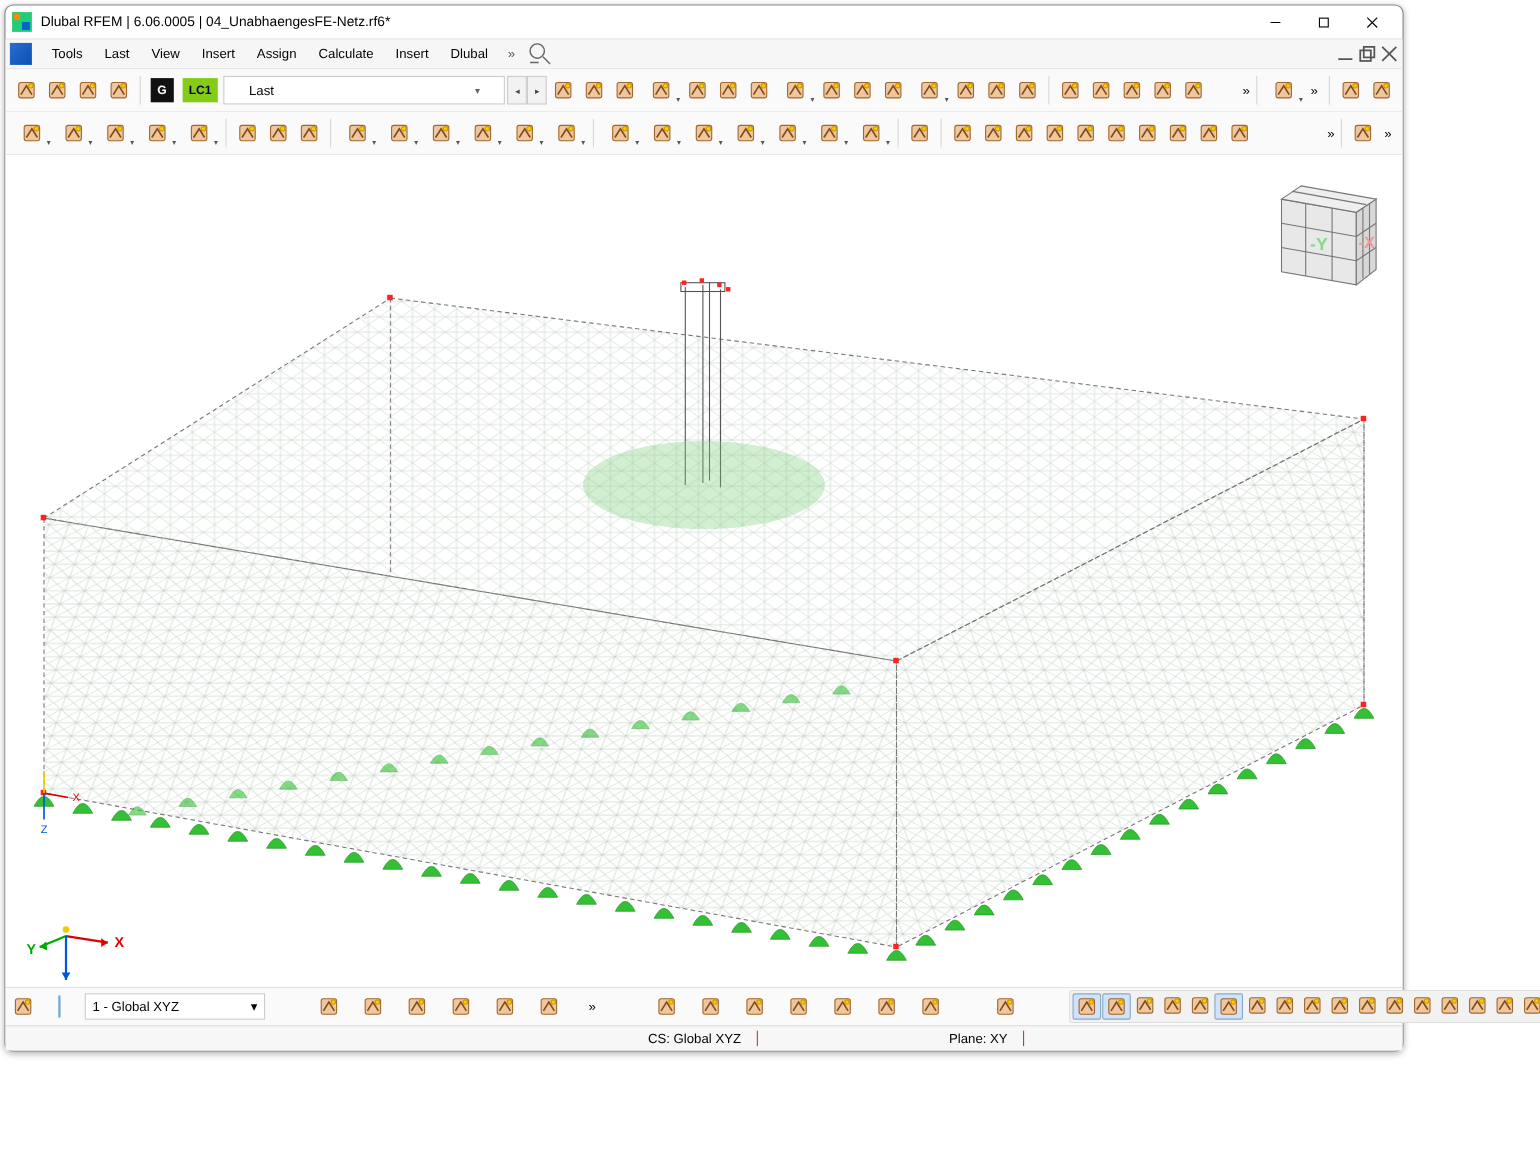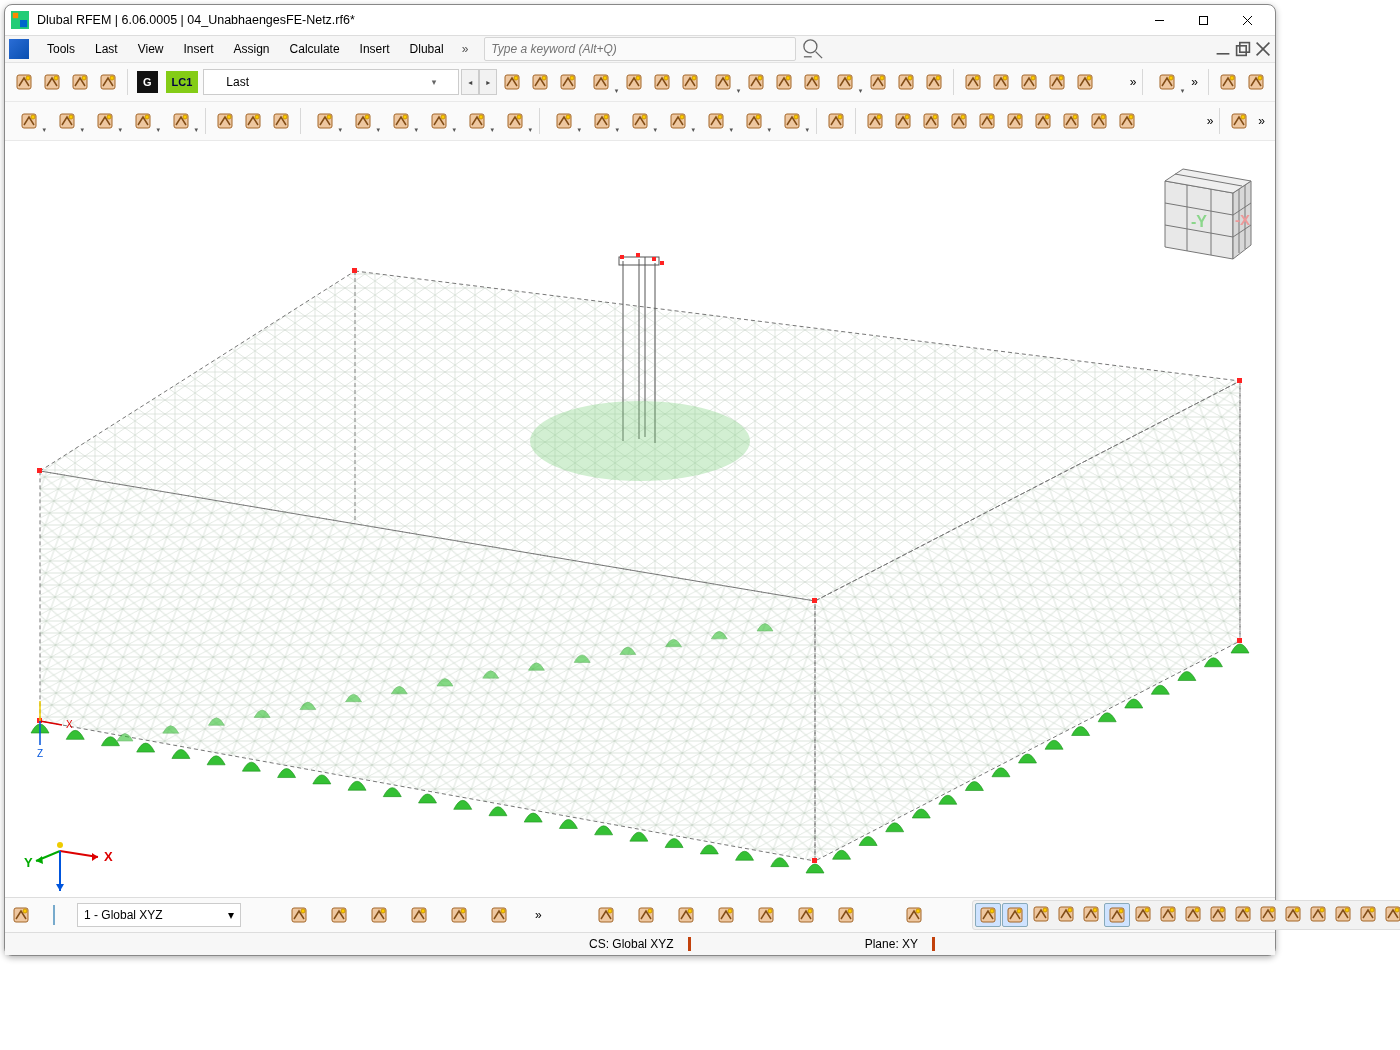--- a/index.html
+++ b/index.html
@@ -40,21 +40,21 @@
   .viewport{flex:1;position:relative;background:#fff;overflow:hidden}
   .viewport svg{position:absolute;inset:0}
   
   .bottombar{height:30px;display:flex;align-items:center;padding:2px 6px;gap:20px;border-top:1px solid #ddd;background:#fafafa}
   .combo2{height:22px;border:1px solid #ccc;background:#fff;display:flex;align-items:center;padding:0 6px;font-size:12px;min-width:150px;justify-content:space-between}
   .togglegrp{display:flex;gap:1px;padding:2px;background:#f2f2f2;border:1px solid #ddd;border-radius:3px}
   .tg{width:24px;height:22px;display:flex;align-items:center;justify-content:center;border-radius:2px}
   .tg.active{background:#cfe3ff;border:1px solid #8ab}
   
   .status{height:22px;border-top:1px solid #ddd;display:flex;align-items:center;font-size:12px;background:#f7f7f7}
-  .status .cell{padding:0 14px;border-right:3px solid #c2410c}
+  .status .cell{padding:0 14px;border-right:1px solid #c2410c}
   .viewcube{position:absolute;right:20px;top:18px;width:120px;height:120px}
 </style>
 </head>
 <body>
 
 <div class="window">
 
   <div class="titlebar">
     <span class="logo">
       <svg viewBox="0 0 20 20">
@@ -87,23 +87,20 @@
     <span class="logo2"></span>
     <span class="menuitem">Tools</span>
     <span class="menuitem">Last</span>
     <span class="menuitem">View</span>
     <span class="menuitem">Insert</span>
     <span class="menuitem">Assign</span>
     <span class="menuitem">Calculate</span>
     <span class="menuitem">Insert</span>
     <span class="menuitem">Dlubal</span>
     <span class="chev">»</span>
-    <div class="search">
-      <input placeholder="Type a keyword (Alt+Q)" style="">
-    </div>
     <span class="btn">
         <svg viewBox="0 0 20 20">
           <circle cx="8" cy="8" r="5" stroke="#666" fill="none"></circle>
           <line x1="12" y1="12" x2="17" y2="17" stroke="#666"></line>
           <line x1="3" y1="16" x2="9" y2="16" stroke="#666"></line>
         </svg>
       </span>
     <div class="mini">
       <span class="minibtn">
           <svg viewBox="0 0 10 10">

